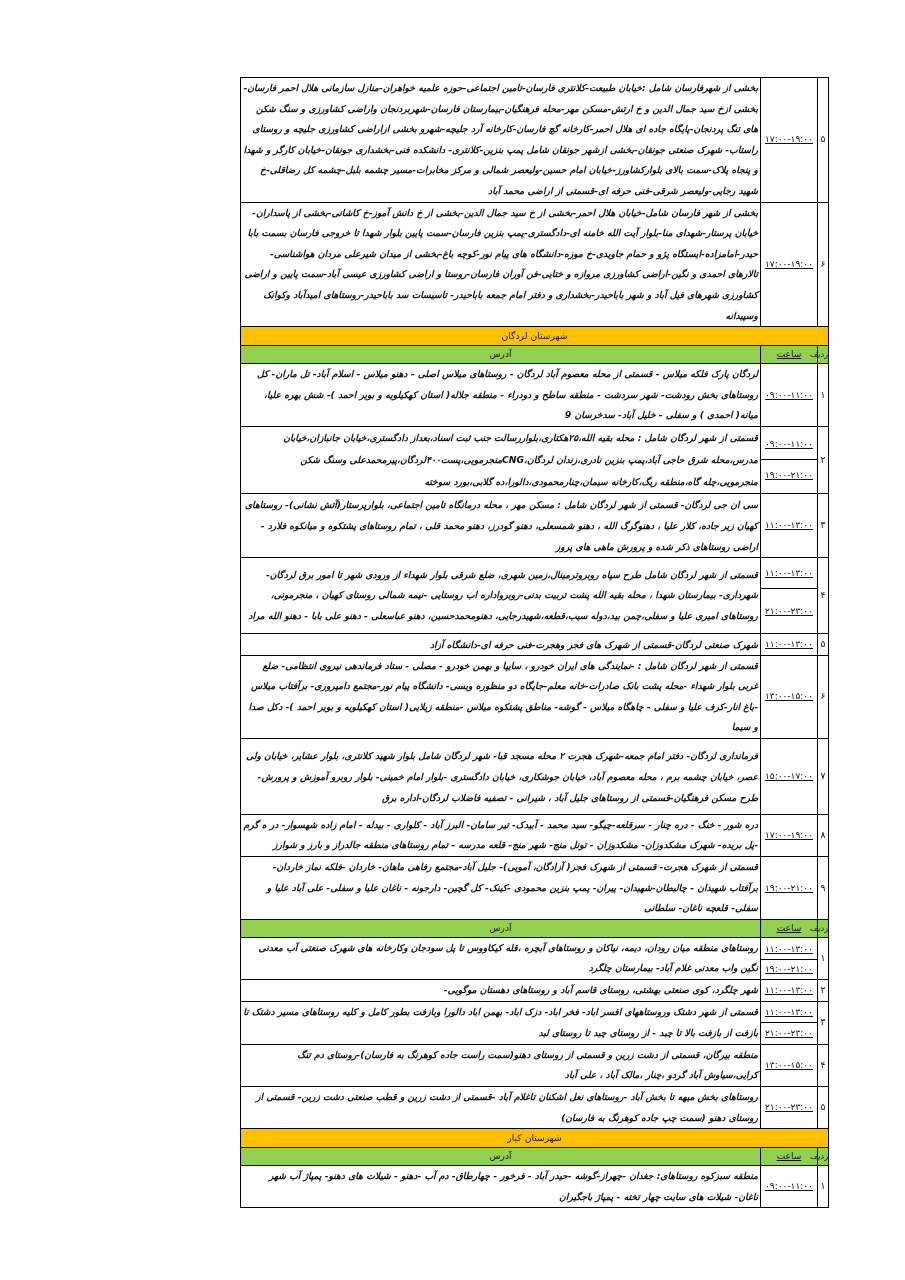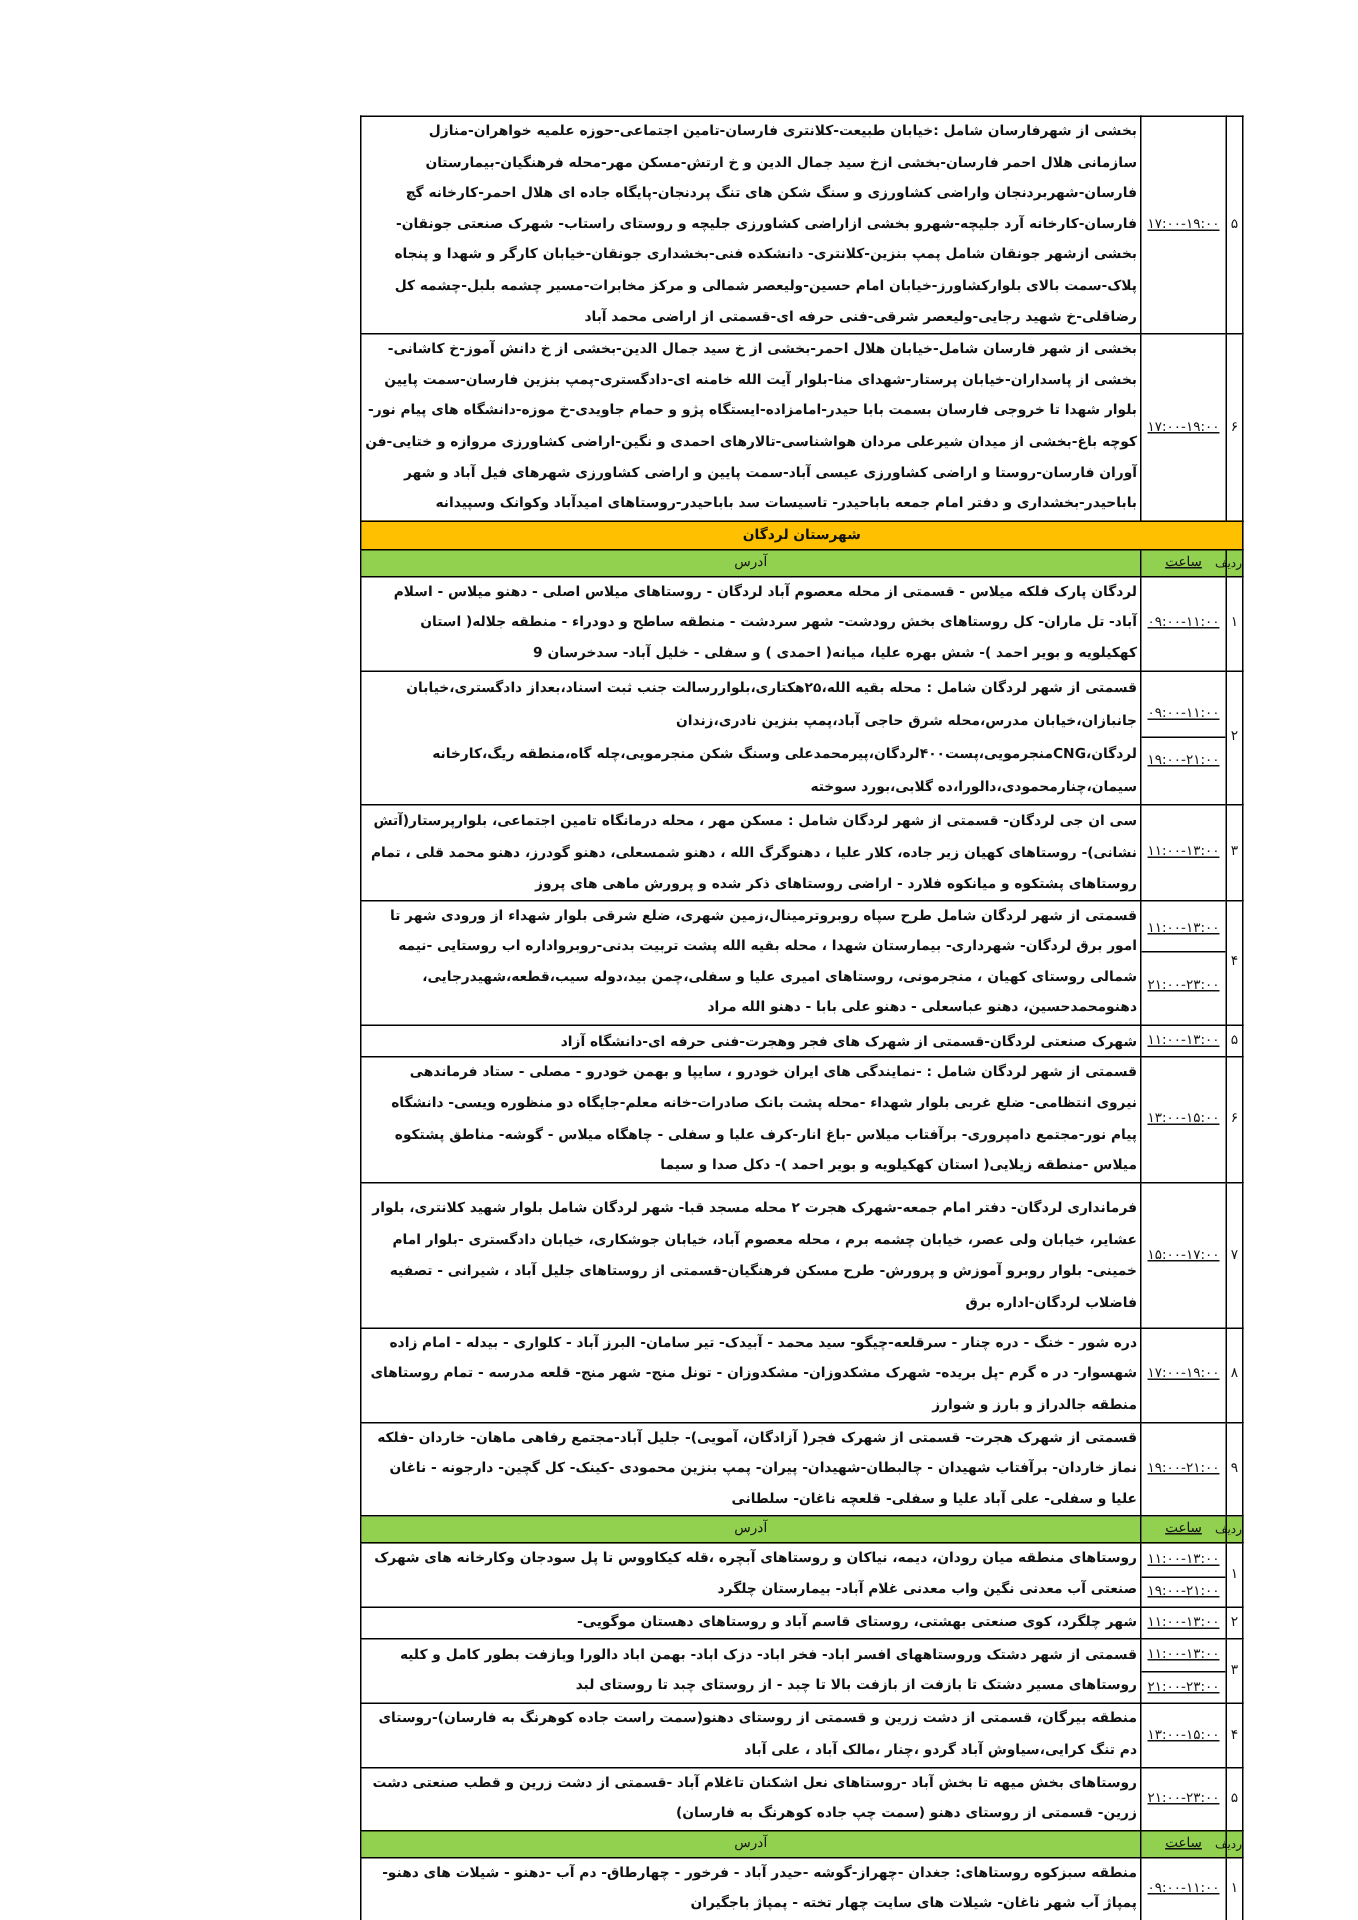--- a/index.html
+++ b/index.html
@@ -2,23 +2,23 @@
 <html><head>
 <meta charset="utf-8">
 <style>
   html, body { margin:0; padding:0; background:#ffffff; }
   body { width:905px; height:1280px; position:relative; overflow:hidden; font-family:"DejaVu Sans", sans-serif; }
   #sheet { position:absolute; left:240px; top:77px; width:589px; }
   table { border-collapse:collapse; width:589px; table-layout:fixed; direction:rtl; }
   td { border:1px solid #000; padding:0 2px; font-size:9.2px; line-height:20.6px; color:#111; vertical-align:middle; font-weight:bold; }
   td.num { width:10px; text-align:center; padding:0; font-weight:normal; }
   td.time { width:56px; text-align:center; direction:ltr; font-weight:normal; font-size:9px; padding:0;text-decoration:underline; }
-  td.addr { text-align:right; }
+  td.addr { text-align:right;font-style:italic; }
   td.center { text-align:right; }
-  tr.county td { text-align:center; font-weight:bold; line-height:18px; }
+  tr.county td { text-align:center; font-weight:normal; line-height:18px; }
   tr.county.yellow td { background:#FFC000; }
   tr.county.orange td { background:#F08A3C; line-height:13px; }
   tr.hdr td { background:#92D050; text-align:center; font-weight:normal; line-height:17px; font-size:9px;margin-top:40px; }
   tr.hdr td.num { font-size:8px; }
   .tsplit { display:block; }
   .tsplit span { display:block; border-bottom:1px solid #000; }
   .tsplit span:last-child { border-bottom:none; }
 </style>
 </head>
 <body>
@@ -136,20 +136,23 @@
         <td class="num">۴</td>
         <td class="time">۱۳:۰۰-۱۵:۰۰</td>
         <td class="addr">منطقه بیرگان، قسمتی از دشت زرین و قسمتی از روستای دهنو(سمت راست جاده کوهرنگ به فارسان)-روستای دم تنگ کرایی،سیاوش آباد گردو ،چنار ،مالک آباد ، علی آباد</td>
       </tr>
       <tr>
         <td class="num">۵</td>
         <td class="time">۲۱:۰۰-۲۳:۰۰</td>
         <td class="addr">روستاهای بخش میهه تا بخش آباد -روستاهای نعل اشکنان تاغلام آباد -قسمتی از دشت زرین و قطب صنعتی دشت زرین- قسمتی از روستای دهنو (سمت چپ جاده کوهرنگ به فارسان)</td>
       </tr>
 
+      <tr class="county yellow">
+        <td colspan="3">شهرستان کیار</td>
+      </tr>
       <tr class="hdr">
         <td class="num">ردیف</td>
         <td class="time">ساعت</td>
         <td>آدرس</td>
       </tr>
       <tr>
         <td class="num">۱</td>
         <td class="time">۰۹:۰۰-۱۱:۰۰</td>
         <td class="addr">منطقه سبزکوه روستاهای: جغدان -چهراز-گوشه -حیدر آباد - فرخور - چهارطاق- دم آب -دهنو - شیلات های دهنو- پمپاژ آب شهر ناغان- شیلات های سایت چهار تخته - پمپاژ باجگیران</td>
       </tr>

